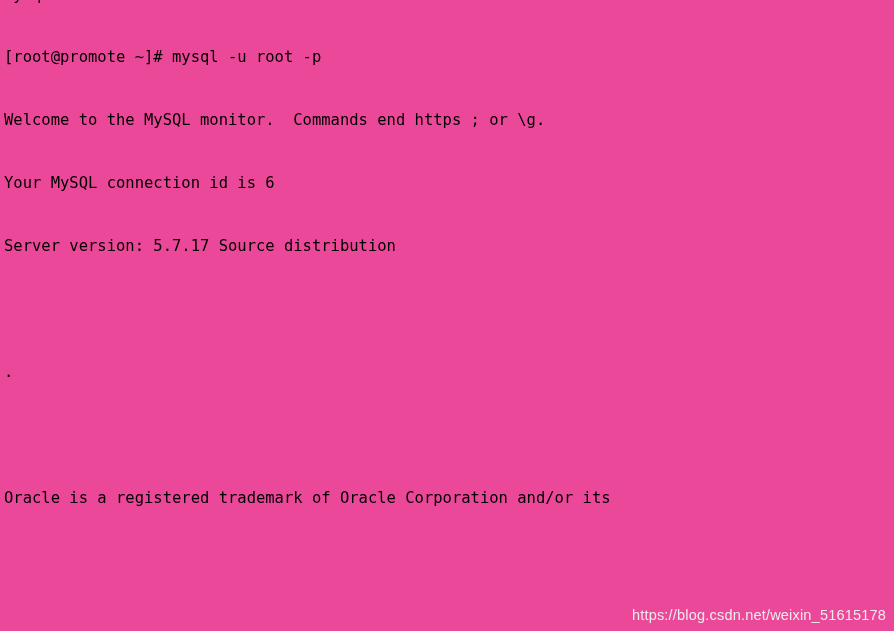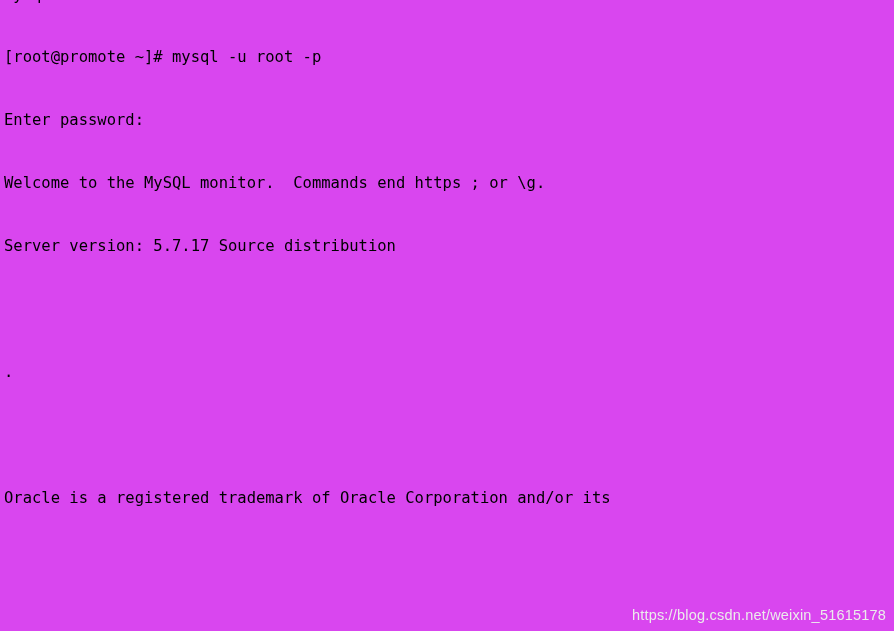--- a/index.html
+++ b/index.html
@@ -66,28 +66,28 @@
     font-family: "Liberation Sans", sans-serif;
     font-size: 14.5px;
     letter-spacing: 0.2px;
     white-space: pre;
     user-select: none;
   }
 </style>
 </head>
 <body>
 
-<div id="terminal" style="background: #d946ef; color: rgb(0, 0, 0);">
+<div id="terminal" style="background: #ec4899; color: rgb(0, 0, 0);">
 
   <div id="scrollback-fragment">mysql</div>
 
   <div id="terminal-lines">
     <div class="line">[root@promote ~]# mysql -u root -p</div>
-    <div class="line">Enter password:</div>
     <div class="line">Welcome to the MySQL monitor.  Commands end https ; or \g.</div>
+    <div class="line">Your MySQL connection id is 6</div>
     <div class="line">Server version: 5.7.17 Source distribution</div>
     <div class="line blank"></div>
     <div class="line">.</div>
     <div class="line blank"></div>
     <div class="line">Oracle is a registered trademark of Oracle Corporation and/or its</div>
     
     
     
     
     

